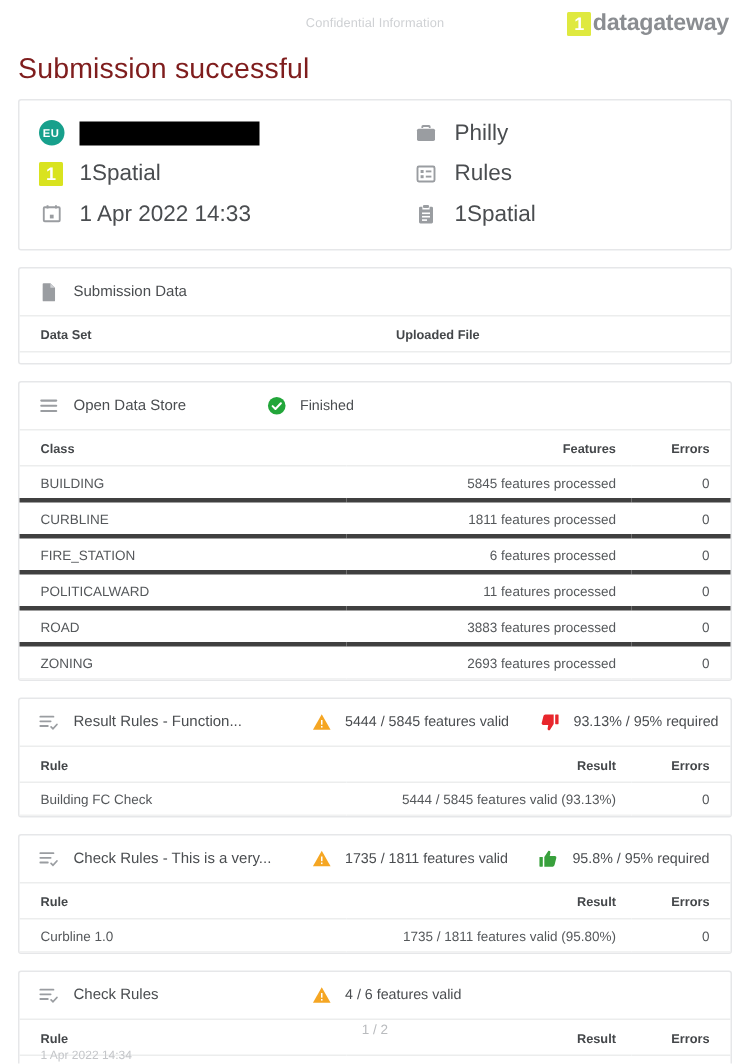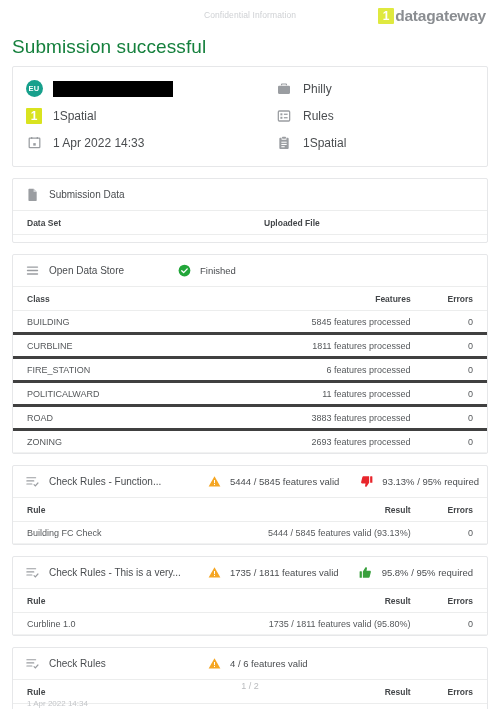--- a/index.html
+++ b/index.html
@@ -70,21 +70,21 @@
     font-size: 15.5px;
     font-weight: bold;
     color: #8a8d91;
     letter-spacing: -0.2px;
   }
 
   
   .page-title {
     font-size: 19px;
     font-weight: normal;
-    color: #15803d;
+    color: #7f1d1d;
     margin: 4px 0 8px 12px;
     letter-spacing: .1px;
   }
 
   
   .card {
     margin: 0 12px 11px 12px;
     border: 1px solid #e6e7e9;
     border-radius: 2px;
     background: #fff;
@@ -102,21 +102,21 @@
     padding-left: 12px;
     box-sizing: border-box;
   }
   .info-row {
     display: flex;
     align-items: center;
     height: 27px;
     gap: 10px;
   }
   .info-label {
-    font-size: 12px;
+    font-size: 15px;
     color: #4a4d50;
   }
   .redaction {
     width: 120px;
     height: 16px;
     background: #000000;
     display: inline-block;
   }
 
   .ico {
@@ -421,21 +421,21 @@
       <div class="card">
         <div class="sec-head">
           <span class="ico">
             <svg width="15" height="15" viewBox="0 0 24 24" fill="none" stroke="#9a9da1" stroke-width="1.9" stroke-linecap="round">
               <line x1="3" y1="6" x2="17" y2="6"></line>
               <line x1="3" y1="11" x2="14" y2="11"></line>
               <line x1="3" y1="16" x2="11" y2="16"></line>
               <path d="M14.5 17l2 2 4.2-4.6"></path>
             </svg>
           </span>
-          <span class="sec-title chk-title">Check Rules - Function...</span>
+          <span class="sec-title chk-title">Result Rules - Function...</span>
           <span class="stat-group">
             <span class="ico">
               <svg width="15" height="15" viewBox="0 0 24 24">
                 <path d="M12 3.4l9.4 16.6H2.6z" fill="#f5a623"></path>
                 <rect x="11.2" y="9.6" width="1.6" height="5" fill="#fff"></rect>
                 <rect x="11.2" y="16" width="1.6" height="1.7" fill="#fff"></rect>
               </svg>
             </span>
             <span class="stat-text">5444 / 5845 features valid</span>
           </span>

